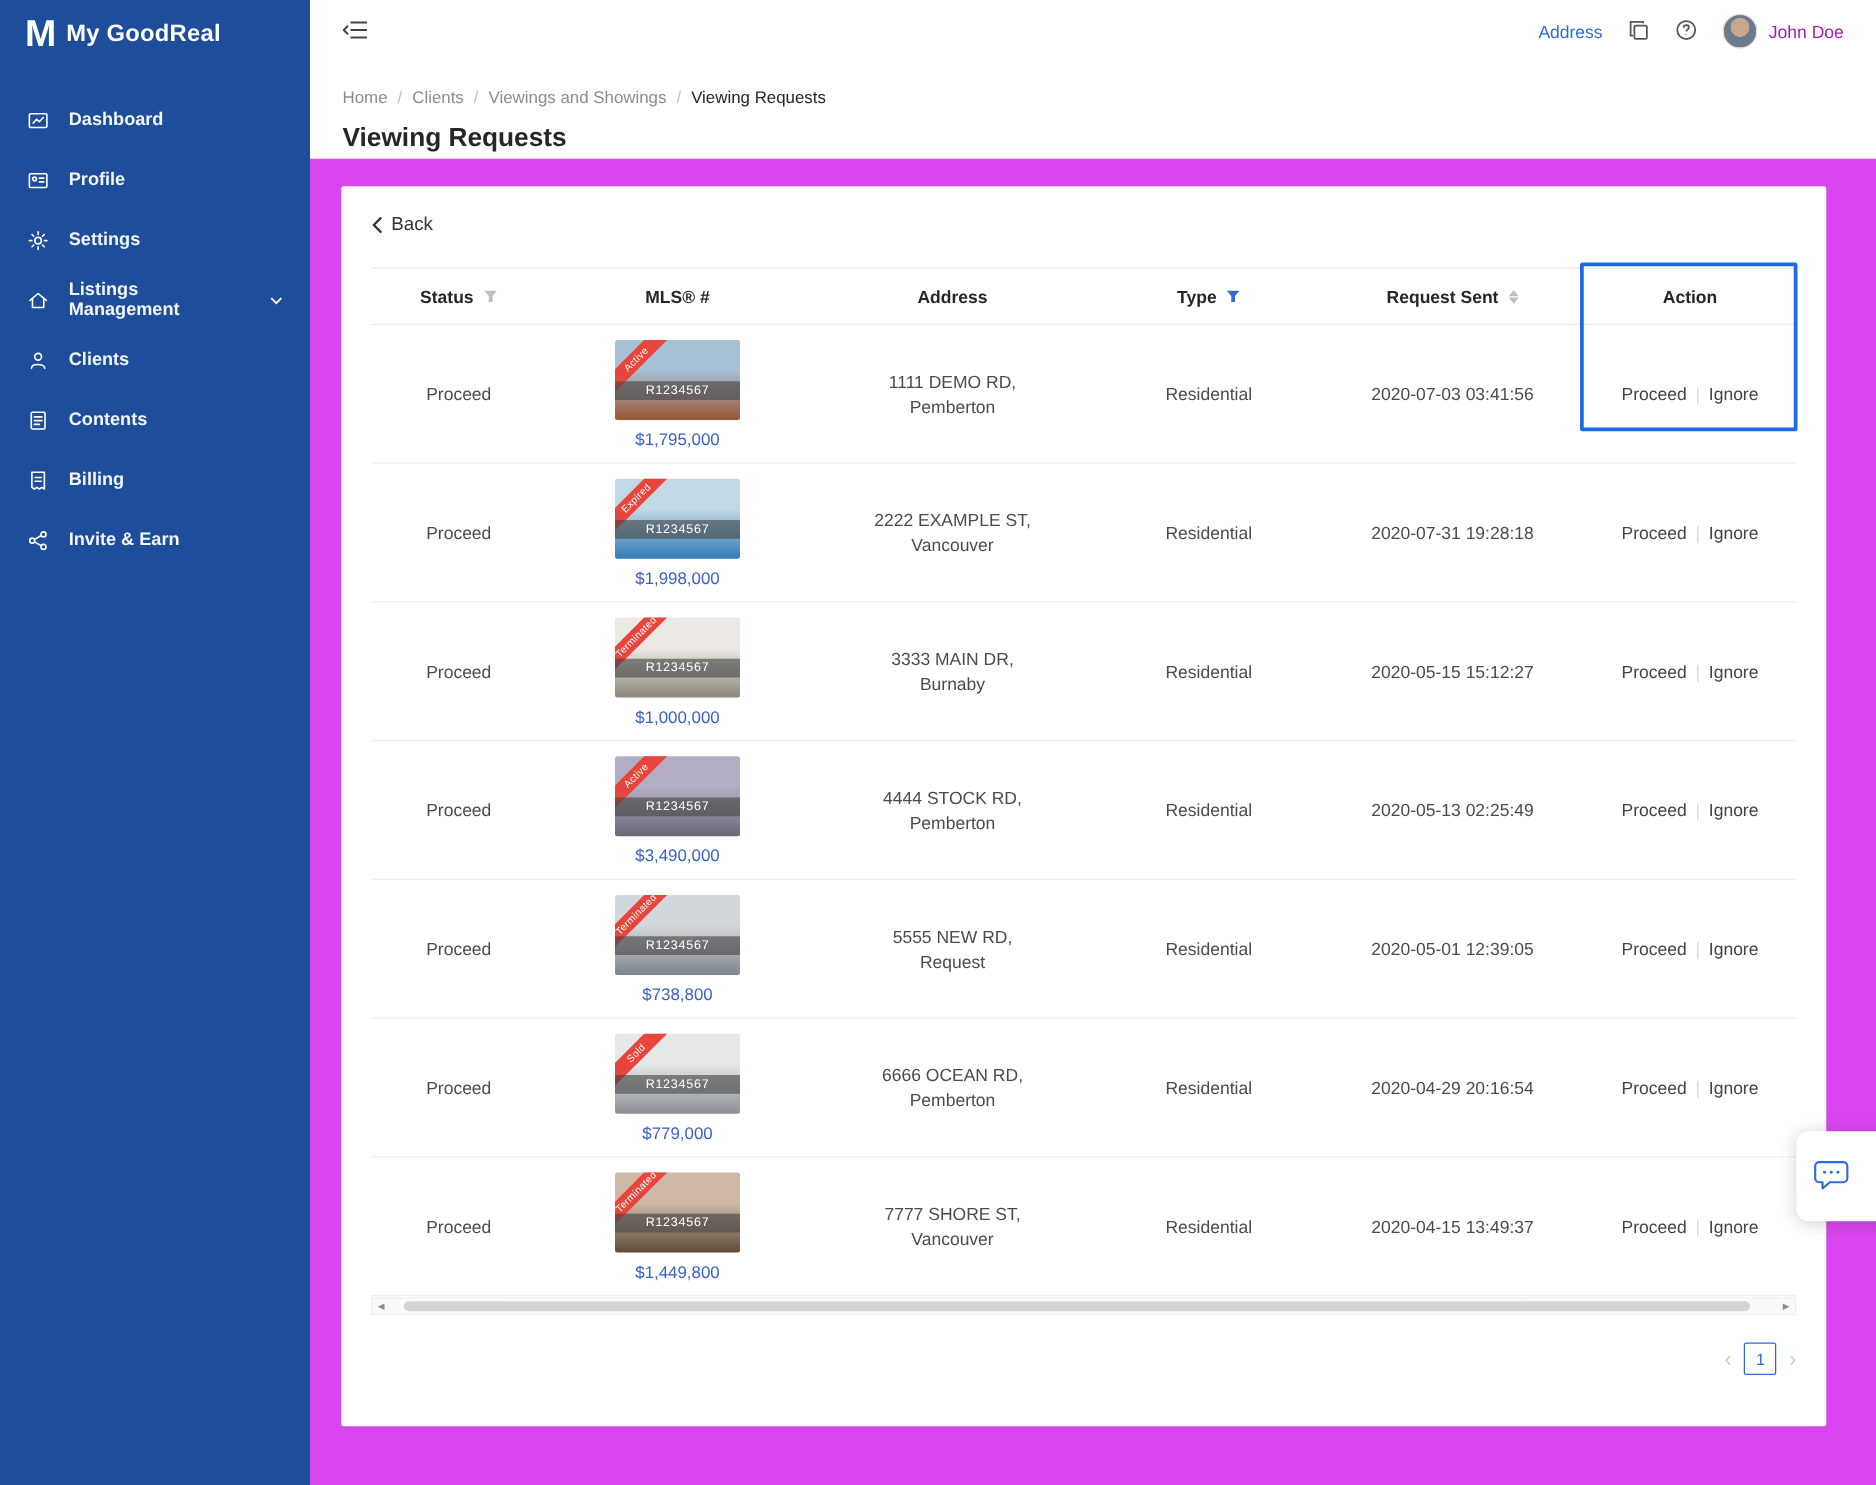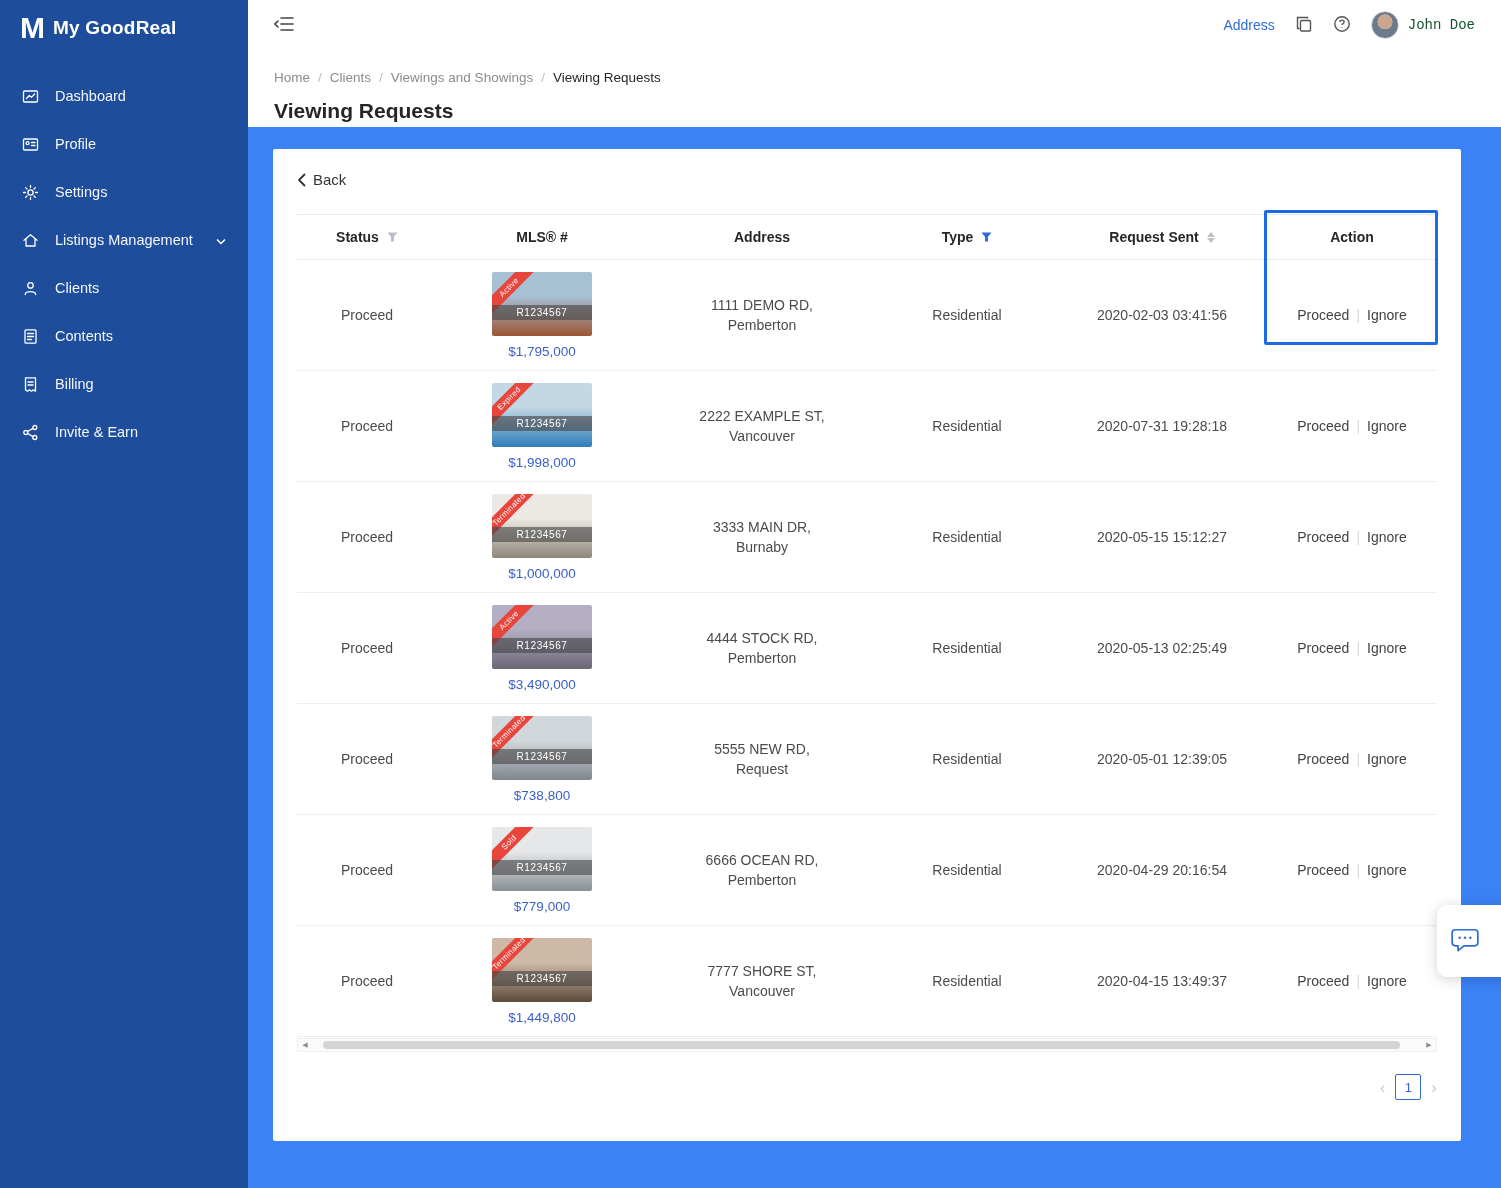--- a/index.html
+++ b/index.html
@@ -5,48 +5,48 @@
   * { margin:0; padding:0; box-sizing:border-box; }
   html,body { width:1501px; height:1188px; overflow:hidden; background:#f0f2f5;
     font-family:"Liberation Sans", sans-serif; font-size:14px; color:#4b4b4b; }
   .app { display:flex; width:1501px; height:1188px; }
 
   
   .sidebar { width:248px; height:1188px; background:#1d4d9b; flex-shrink:0; color:#fff; }
   .brand-row { display:flex; align-items:center; gap:10px; height:56px; padding:0 20px; }
   .brand-logo { font-weight:800; font-size:30px; line-height:1; letter-spacing:-2px; }
   .brand-name { font-weight:700; font-size:19px; letter-spacing:.2px; }
-  .nav { margin-top:16px; }
+  .nav { margin-top:16px;font-weight:bold; }
   .nav-item { display:flex; align-items:center; gap:16px; height:48px; padding:0 22px;
     color:rgba(255,255,255,.95); font-size:14.5px; cursor:pointer; }
   .nav-icon { width:17px; height:17px; display:inline-flex; align-items:center; justify-content:center; flex-shrink:0; }
   .nav-icon svg { width:17px; height:17px; stroke:#fff; fill:none; stroke-width:1.3; stroke-linecap:round; stroke-linejoin:round; }
   .nav-chevron { margin-left:auto; }
   .nav-chevron svg { width:10px; height:7px; stroke:#fff; fill:none; stroke-width:1.5; }
 
   
   .main { flex:1; display:flex; flex-direction:column; background:#fff; }
   .topbar { height:50px; display:flex; align-items:center; justify-content:space-between; padding:0 26px 0 26px; background:#fff; }
   .topbar-right { display:flex; align-items:center; gap:20px; }
   .collapse-btn svg { width:20px; height:18px; stroke:#444; fill:none; stroke-width:1.6; stroke-linecap:round; cursor:pointer; }
   .preview-link { color:#2f6cd5; font-size:14px; cursor:pointer; }
   .top-icon svg { width:18px; height:18px; stroke:#555; fill:none; stroke-width:1.4; cursor:pointer; }
   .user-chip { display:flex; align-items:center; gap:9px; cursor:pointer; }
   .avatar { width:28px; height:28px; border-radius:50%;
     background:radial-gradient(circle at 50% 38%, #c9a78c 0 36%, #6b7b8c 37% 100%); border:1px solid #ddd; }
-  .user-name { color:#14532d; font-size:14px;font-family:Liberation Mono, monospace; }
+  .user-name { color:#a21caf; font-size:14px; }
 
   .breadcrumb-block { background:#fff; padding:20px 26px 4px 26px; }
   .breadcrumb { font-size:13.5px; color:#9b9b9b; display:flex; gap:8px; align-items:center; }
   .crumb { color:#8c8c8c; cursor:pointer; }
   .crumb.current { color:#262626; cursor:default; }
   .crumb-sep { color:#c0c0c0; }
   .page-title { margin-top:14px; font-size:21px; font-weight:700; color:#262626; }
 
-  .content-bg { flex:1; background:#3b82f6; padding:22px 40px 12px 25px; }
+  .content-bg { flex:1; background:#d946ef; padding:22px 40px 12px 25px; }
   .card { background:#fff; border-radius:2px; min-height:992px; position:relative; }
 
   .back-row { display:flex; align-items:center; gap:7px; padding:22px 24px 18px 24px;
     color:#333; font-size:15px; cursor:pointer; width:fit-content; }
   .back-row svg { width:9px; height:14px; stroke:#333; fill:none; stroke-width:1.8; stroke-linecap:round; stroke-linejoin:round; }
 
   
   .table-wrap { margin:8px 24px 0 24px; position:relative; width:1140px; }
   .grid-cols { display:grid; grid-template-columns:140px 210px 230px 180px 210px 170px; }
   .thead { border-top:1px solid #e9e9e9; border-bottom:1px solid #e9e9e9; }
@@ -299,21 +299,21 @@
       <div class="price">$1,795,000</div>
     </div>
     <div class="cell addr-cell">
       <div>1111 DEMO RD,</div>
       <div>Pemberton</div>
     </div>
     <div class="cell">
       <span>Residential</span>
     </div>
     <div class="cell">
-      <span>2020-02-03 03:41:56</span>
+      <span>2020-07-03 03:41:56</span>
     </div>
     <div class="cell action-cell">
       <span class="action-link">Proceed</span>
       <span class="action-sep">|</span>
       <span class="action-link">Ignore</span>
     </div>
   </div>
 
   <div class="trow grid-cols">
     <div class="cell">

